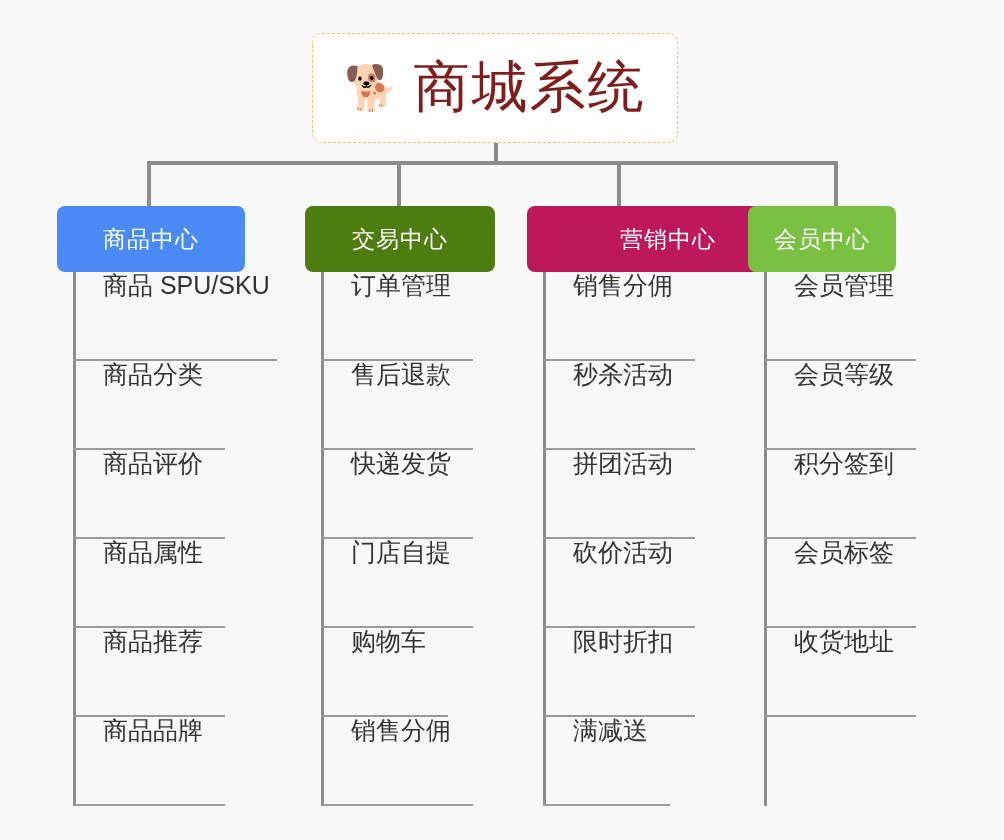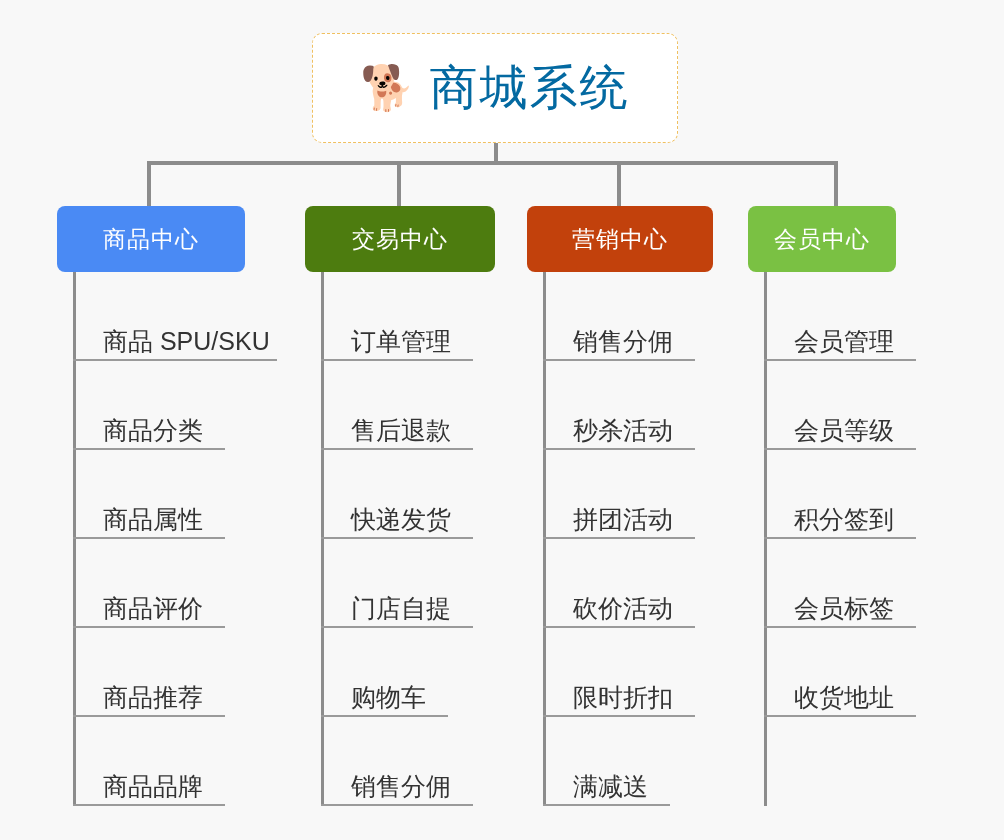--- a/index.html
+++ b/index.html
@@ -35,22 +35,22 @@
     align-items: center;
     justify-content: center;
     gap: 14px;
   }
   .root-icon {
     font-size: 44px;
     line-height: 1;
     display: inline-block;
   }
   .root-title {
-    font-size: 48px;
-    color: #0369a1;
+    font-size: 56px;
+    color: #7f1d1d;
     letter-spacing: 2px;
     white-space: nowrap;
   }
 
   
   .line {
     position: absolute;
     background: #8c8c8c;
   }
   .line-v { width: 4px; }
@@ -87,21 +87,20 @@
     left: 16px;
     top: 66px;
     margin: 0;
     padding: 0;
     list-style: none;
   }
   .leaf {
     position: relative;
     height: 89px;
     display: flex;
-    align-items: flex-end;
     box-sizing: border-box;
   }
   .leaf-underline {
     position: absolute;
     left: 0;
     bottom: 0;
     height: 2px;
     background: #9a9a9a;
   }
   .leaf-label {
@@ -139,25 +138,25 @@
     <ul class="leaf-list">
       <li class="leaf">
         <span class="leaf-label">商品 SPU/SKU</span>
         <span class="leaf-underline" style="width:204px;"></span>
       </li>
       <li class="leaf">
         <span class="leaf-label">商品分类</span>
         <span class="leaf-underline" style="width:152px;"></span>
       </li>
       <li class="leaf">
+        <span class="leaf-label">商品评价</span>
+        <span class="leaf-underline" style="width:152px;"></span>
+      </li>
+      <li class="leaf">
         <span class="leaf-label">商品属性</span>
-        <span class="leaf-underline" style="width:152px;"></span>
-      </li>
-      <li class="leaf">
-        <span class="leaf-label">商品评价</span>
         <span class="leaf-underline" style="width:152px;"></span>
       </li>
       <li class="leaf">
         <span class="leaf-label">商品推荐</span>
         <span class="leaf-underline" style="width:152px;"></span>
       </li>
       <li class="leaf">
         <span class="leaf-label">商品品牌</span>
         <span class="leaf-underline" style="width:152px;"></span>
       </li>
@@ -191,21 +190,21 @@
         <span class="leaf-underline" style="width:127px;"></span>
       </li>
       <li class="leaf">
         <span class="leaf-label">销售分佣</span>
         <span class="leaf-underline" style="width:152px;"></span>
       </li>
     </ul>
   </div>
 
   <div class="branch" style="left:527px; width:220px;">
-    <div class="branch-header" style="width:186px; background:#c2410c;">
+    <div class="branch-header" style="width:186px; background:#be185d;padding-left:48px;">
       <span>营销中心</span>
     </div>
     <div class="branch-spine" style="height:534px;"></div>
     <ul class="leaf-list">
       <li class="leaf">
         <span class="leaf-label">销售分佣</span>
         <span class="leaf-underline" style="width:152px;"></span>
       </li>
       <li class="leaf">
         <span class="leaf-label">秒杀活动</span>

